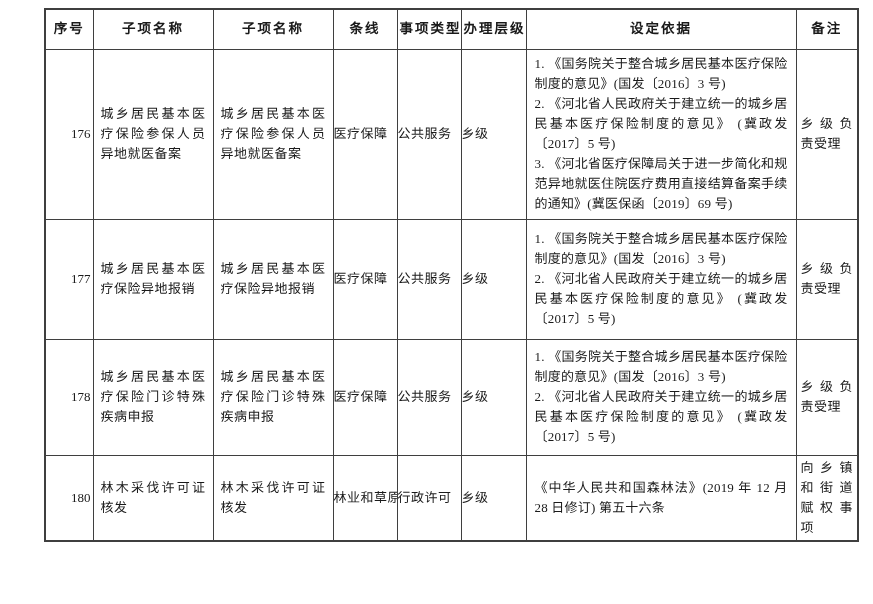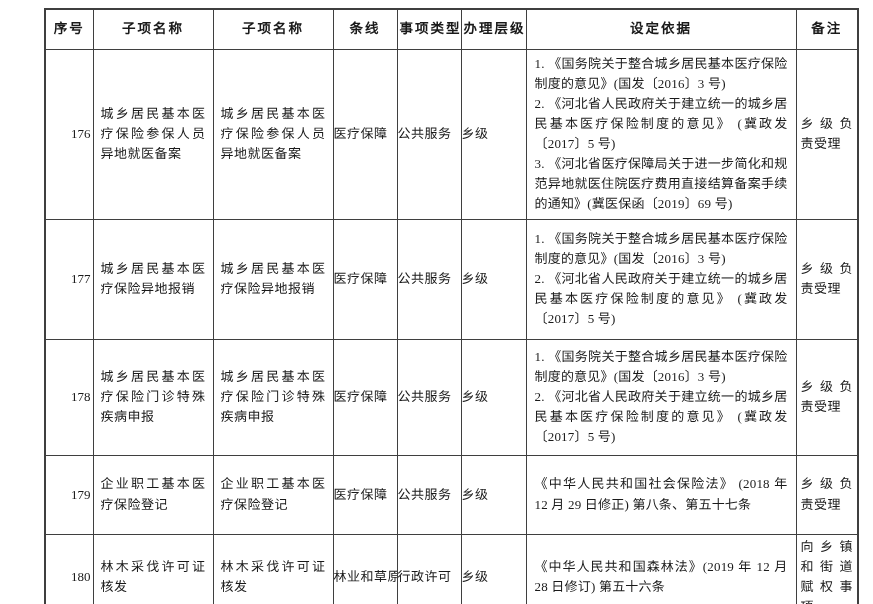--- a/index.html
+++ b/index.html
@@ -125,30 +125,20 @@
         <td class="c-no">178</td>
         <td class="c-name">城乡居民基本医疗保险门诊特殊疾病申报</td>
         <td class="c-name">城乡居民基本医疗保险门诊特殊疾病申报</td>
         <td class="c-center">医疗保障</td>
         <td class="c-center">公共服务</td>
         <td class="c-center">乡级</td>
         <td class="c-basis">1. 《国务院关于整合城乡居民基本医疗保险制度的意见》(国发〔2016〕3 号)
 2. 《河北省人民政府关于建立统一的城乡居民基本医疗保险制度的意见》 (冀政发〔2017〕5 号)</td>
         <td class="c-note">乡级负责受理</td>
       </tr>
-      <tr style="height:79px">
-        <td class="c-no">179</td>
-        <td class="c-name">企业职工基本医疗保险登记</td>
-        <td class="c-name">企业职工基本医疗保险登记</td>
-        <td class="c-center">医疗保障</td>
-        <td class="c-center">公共服务</td>
-        <td class="c-center">乡级</td>
-        <td class="c-basis">《中华人民共和国社会保险法》 (2018 年 12 月 29 日修正) 第八条、第五十七条</td>
-        <td class="c-note">乡级负责受理</td>
-      </tr>
       <tr style="height:72px">
         <td class="c-no">180</td>
         <td class="c-name">林木采伐许可证核发</td>
         <td class="c-name">林木采伐许可证核发</td>
         <td class="c-center">林业和草原</td>
         <td class="c-center">行政许可</td>
         <td class="c-center">乡级</td>
         <td class="c-basis">《中华人民共和国森林法》(2019 年 12 月 28 日修订) 第五十六条</td>
         <td class="c-note">向乡镇和街道赋权事项</td>
       </tr>

